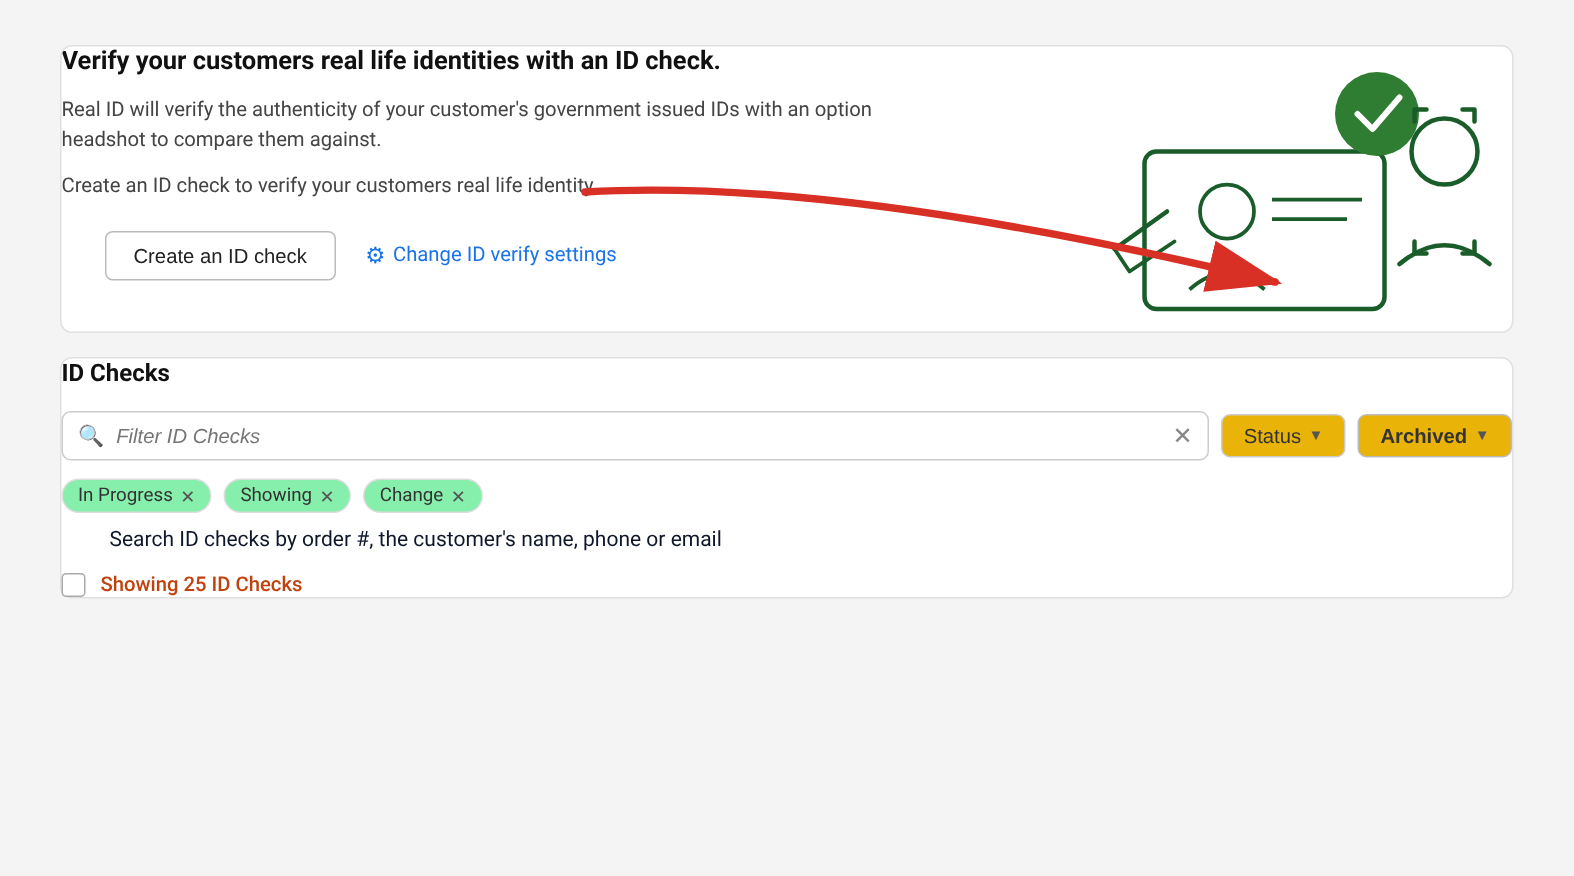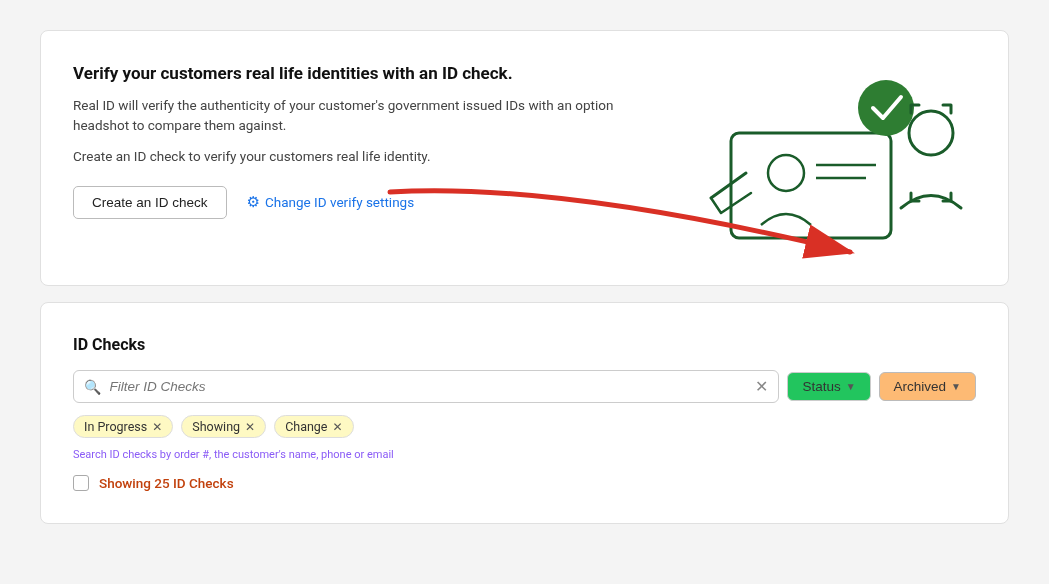--- a/index.html
+++ b/index.html
@@ -9,21 +9,20 @@
       font-size: 14px;
       color: #333;
       min-height: 584px;
       padding: 30px 40px;
     }
     .card {
       background: #fff;
       border: 1px solid #e0e0e0;
       border-radius: 8px;
       margin-bottom: 16px;
-      padding: 32px;
     }
     .hero-card {
       position: relative;
       overflow: hidden;
       display: flex;
       align-items: flex-start;
       justify-content: space-between;
     }
     .hero-text {
       max-width: 560px;
@@ -38,20 +37,21 @@
       font-size: 13.5px;
       color: #444;
       margin-bottom: 10px;
       line-height: 1.5;
     }
     .hero-actions {
       display: flex;
       align-items: center;
       gap: 20px;
       margin-top: 20px;
+      margin-left: 29px;
     }
     .btn-create {
       border: 1.5px solid #bbb;
       background: #fff;
       color: #222;
       padding: 8px 18px;
       border-radius: 5px;
       font-size: 13.5px;
       cursor: pointer;
       font-weight: 500;
@@ -116,62 +116,64 @@
       background: transparent;
       font-style: italic;
     }
     .clear-icon {
       color: #888;
       cursor: pointer;
       font-size: 16px;
     }
     .filter-btn {
       border: 1.5px solid #ccc;
-      background: #22c55e;
+      background: #eab308;
       border-radius: 6px;
       padding: 6px 14px;
       font-size: 13.5px;
       cursor: pointer;
       display: flex;
       align-items: center;
       gap: 5px;
       color: #333;
       font-weight: 500;
     }
     .filter-btn .caret { font-size: 10px; color: #555; }
     .archived-btn {
-      background: #fdba74;
+      background: #eab308;
       border-color: #bbb;
+      font-weight: bold;
     }
     .tags-row {
       display: flex;
       align-items: center;
       gap: 8px;
       margin-bottom: 10px;
     }
     .tag {
       display: flex;
       align-items: center;
       gap: 5px;
-      background: #fef9c3;
+      background: #86efac;
       border: 1px solid #ddd;
       border-radius: 20px;
       padding: 3px 10px;
       font-size: 12.5px;
       color: #333;
     }
     .tag-close {
       cursor: pointer;
       font-size: 12px;
       color: #555;
     }
     .search-hint {
-      font-size: 11px;
-      color: #8b5cf6;
+      font-size: 14px;
+      color: #0f172a;
       margin-bottom: 14px;
+      margin-left: 32px;
     }
     .showing-row {
       display: flex;
       align-items: center;
       gap: 10px;
     }
     .checkbox-box {
       width: 16px;
       height: 16px;
       border: 1.5px solid #aaa;

